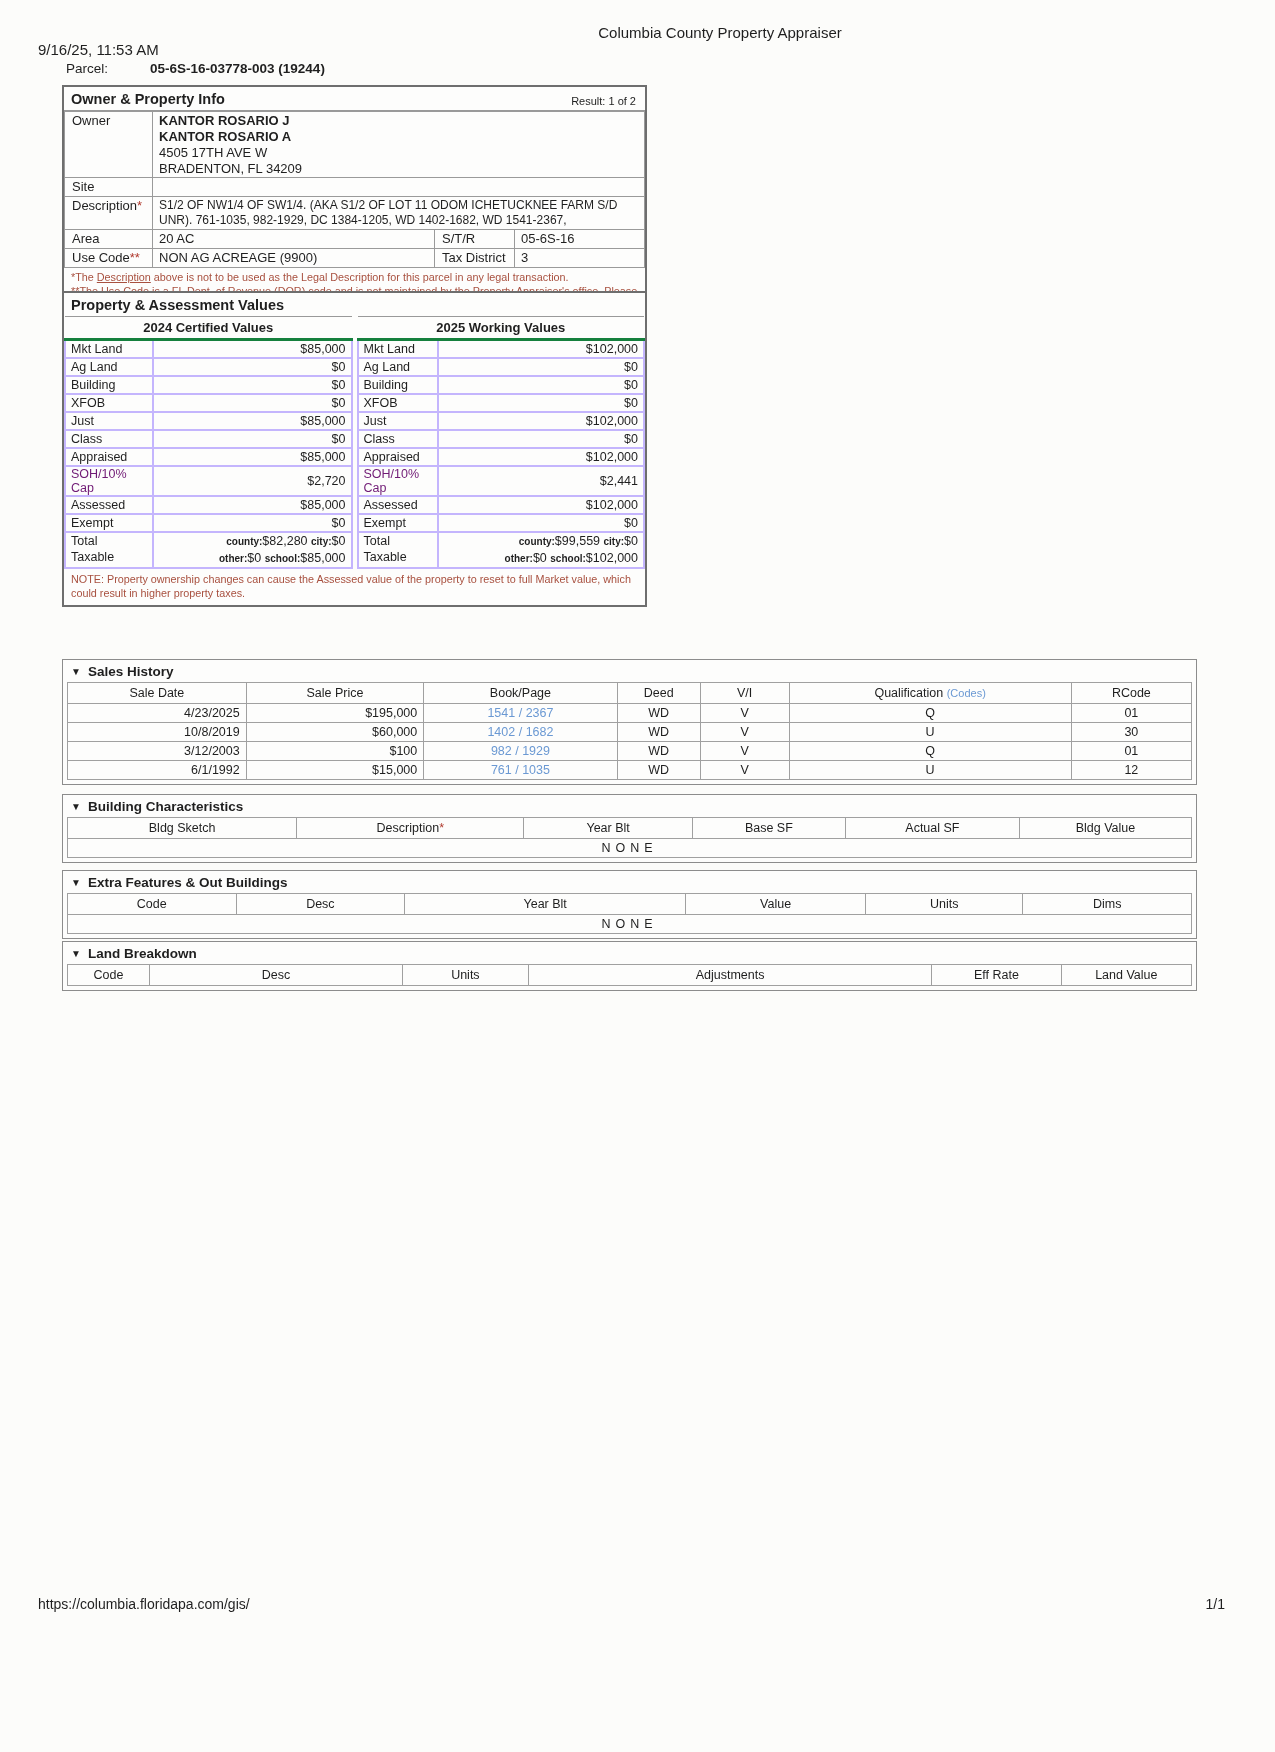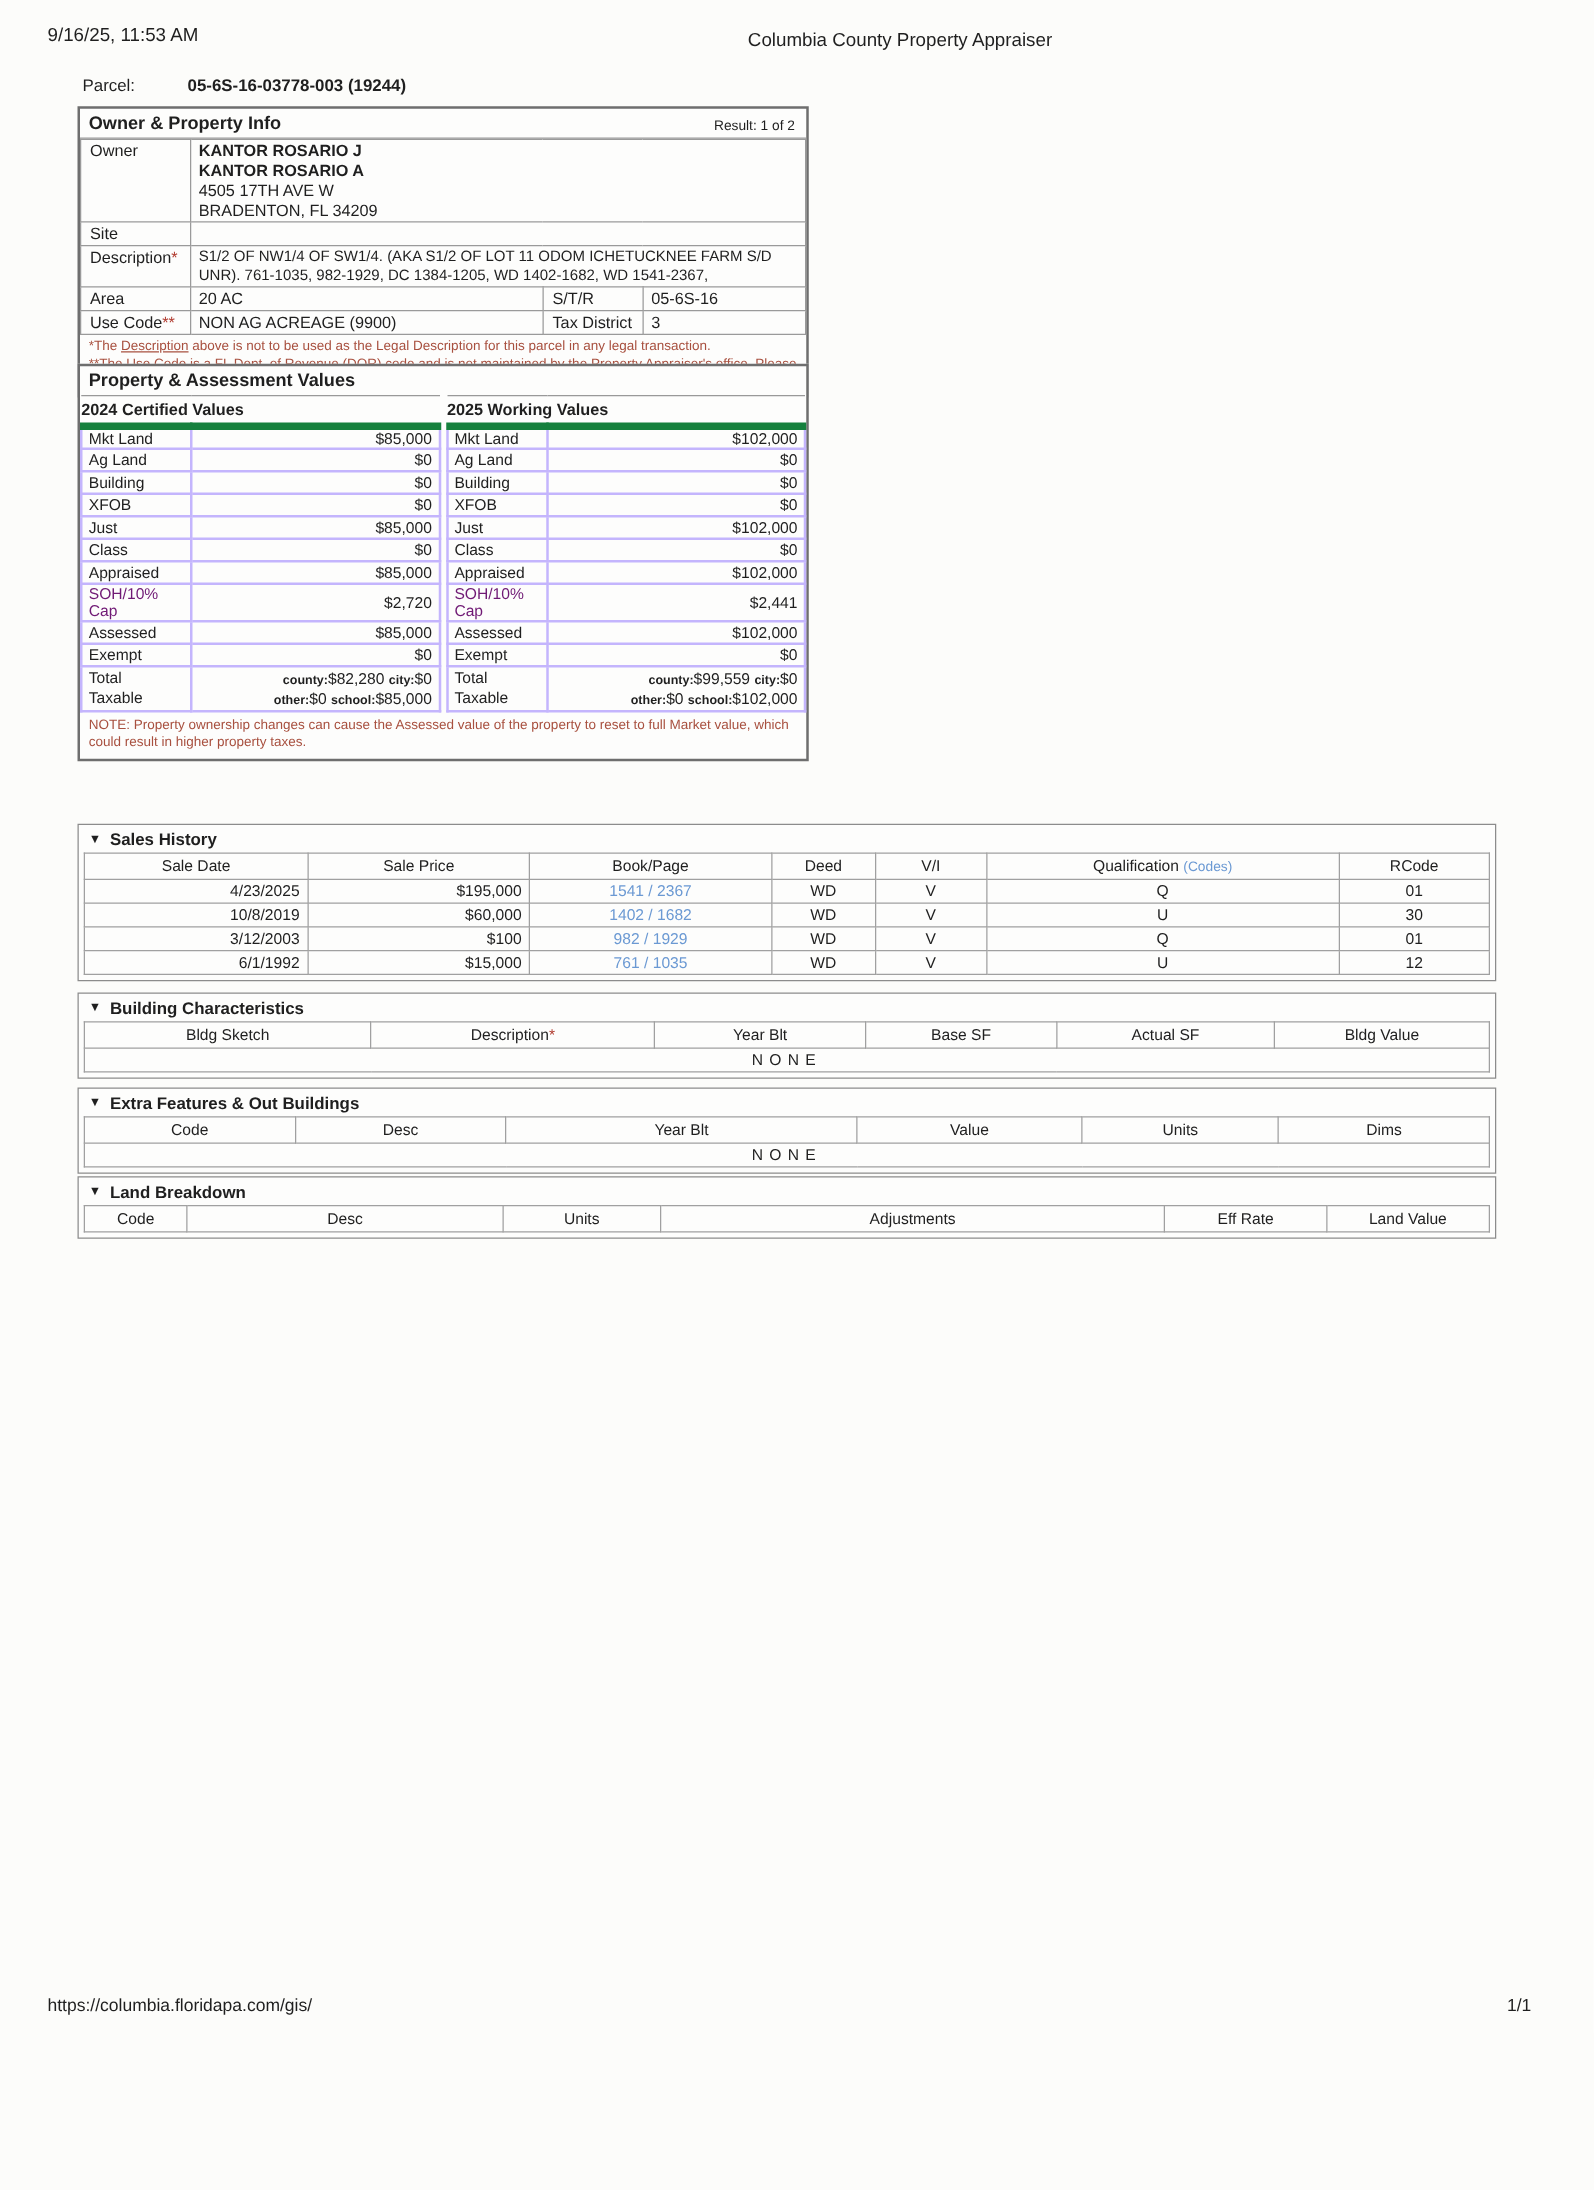--- a/index.html
+++ b/index.html
@@ -3,21 +3,21 @@
 <meta charset="utf-8">
 <style>
   * { box-sizing: border-box; }
   html,body { margin:0; padding:0; background:#ffffff; }
   .page {
     position:relative; width:1275px; height:1752px; overflow:hidden;
     background:#fcfcfa; color:#1f1f1f;
     font-family:"Liberation Sans", sans-serif;
   }
   
-  .print-date { position:absolute; top:20px; left:38px; font-size:15px; }
+  .print-date { position:absolute; top:41px; left:38px; font-size:15px; }
   .doc-title  { position:absolute; top:24px; left:720px; transform:translateX(-50%); font-size:15px; white-space:nowrap; }
   .footer-url  { position:absolute; top:1596px; left:38px;  font-size:14px; }
   .footer-page { position:absolute; top:1596px; right:50px; font-size:14px; }
   
   .parcel-row { position:absolute; top:61px; left:66px; font-size:13.5px; }
   .parcel-row .plabel { display:inline-block; width:84px; }
   .parcel-row .pid { font-weight:bold; }
   
   .info-box { position:absolute; left:62px; width:585px; border:2px solid #6e6e6e; background:#fdfdfc; }
   .owner-box  { top:85px; }
@@ -32,22 +32,22 @@
   .owner-table td { border:1px solid #9a9a9a; padding:1px 6px; vertical-align:top; line-height:1.22; height:19px; }
   .owner-table td.lbl { padding-left:7px; }
   .owner-table .b { font-weight:bold; }
   .desc-val { font-size:12px; line-height:1.3; }
   .red { color:#b03a2e; }
   .footnote { padding:2px 7px 4px 7px; font-size:10.8px; line-height:1.32; color:#a8503f; }
   .fn-link { text-decoration:underline; cursor:pointer; }
   
   .assess-wrap { display:flex; gap:4px; }
   .assess-table { font-size:12.5px; flex:1; }
-  .assess-table th { font-weight:bold; font-size:13px; text-align:left;
-                    border-top:1px solid #999; border-bottom:6px solid #15803d; padding:3px 0; }
+  .assess-table th { font-weight:bold; font-size:13px; text-align:center;
+                    border-top:1px solid #999; border-bottom:3px solid #15803d; padding:3px 0; }
   .assess-table td { border:2px solid #c4b5fd; height:18px; padding:0 5px; vertical-align:middle; }
   .assess-table td.val { text-align:right; }
   .soh { color:#701a75; cursor:pointer; }
   .total-row td { height:36px; }
   .total-row .lbl div { line-height:1.25; }
   .total-val div { line-height:1.3; white-space:nowrap; }
   .mini { font-weight:bold; font-size:10px; }
   .tv { font-size:12.5px; }
   .note { color:#a8503f; font-size:10.8px; line-height:1.32; padding:3px 7px 5px 7px; }
   

